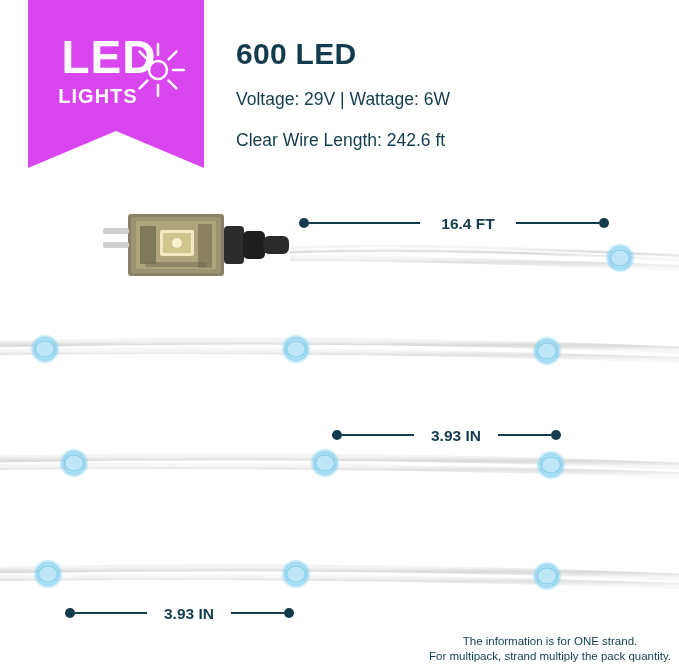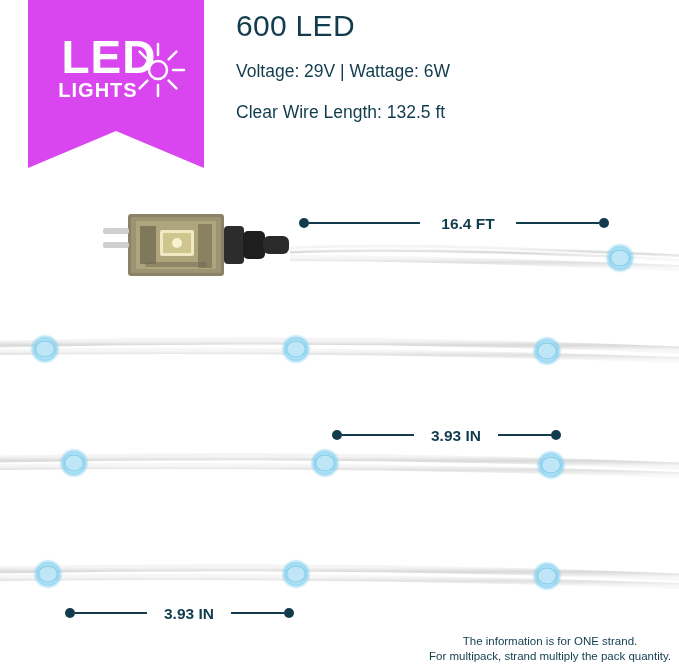--- a/index.html
+++ b/index.html
@@ -39,43 +39,45 @@
     letter-spacing: 1px;
     line-height: 1;
     margin-left: -14px;
   }
   .badge-lights {
     color: #ffffff;
     font-weight: bold;
     font-size: 20px;
     letter-spacing: 1px;
     line-height: 1;
+    margin-top: 6px;
     margin-left: -36px;
   }
   .sun-icon {
     position: absolute;
     right: 18px;
     top: 42px;
     width: 56px;
     height: 56px;
   }
 
   
   .header {
     position: absolute;
     left: 236px;
     top: 8px;
     width: 430px;
   }
   .title-line {
     font-size: 30px;
-    font-weight: normal;
+    font-weight: bold;
     line-height: 1.18;
     color: #123c4e;
     letter-spacing: 0.3px;
+    margin-top: 28px;
   }
   .spec {
     font-size: 17.5px;
     line-height: 1.34;
     color: #123c4e;
     margin-top: 17px;
   }
   .spec:first-of-type { margin-top: 12px; }
 
   
@@ -116,21 +118,21 @@
       <line x1="38.6" y1="38.6" x2="46.4" y2="46.4"></line>
       <line x1="9.6" y1="46.4" x2="17.4" y2="38.6"></line>
       <line x1="38.6" y1="17.4" x2="46.4" y2="9.6"></line>
     </g>
   </svg>
 </div>
 
 <div class="header">
   <div class="title-line">600 LED</div>
   <div class="spec">Voltage: 29V | Wattage: 6W</div>
-  <div class="spec">Clear Wire Length: 132.5 ft</div>
+  <div class="spec">Clear Wire Length: 242.6 ft</div>
 </div>
 
 <svg class="diagram" viewBox="0 0 679 671">
   <defs>
     <radialGradient id="bulbGlow" cx="50%" cy="50%" r="50%">
       <stop offset="0%" stop-color="#ffffff"></stop>
       <stop offset="40%" stop-color="#cdeefb"></stop>
       <stop offset="75%" stop-color="#89d2f0"></stop>
       <stop offset="100%" stop-color="#89d2f0" stop-opacity="0"></stop>
     </radialGradient>

